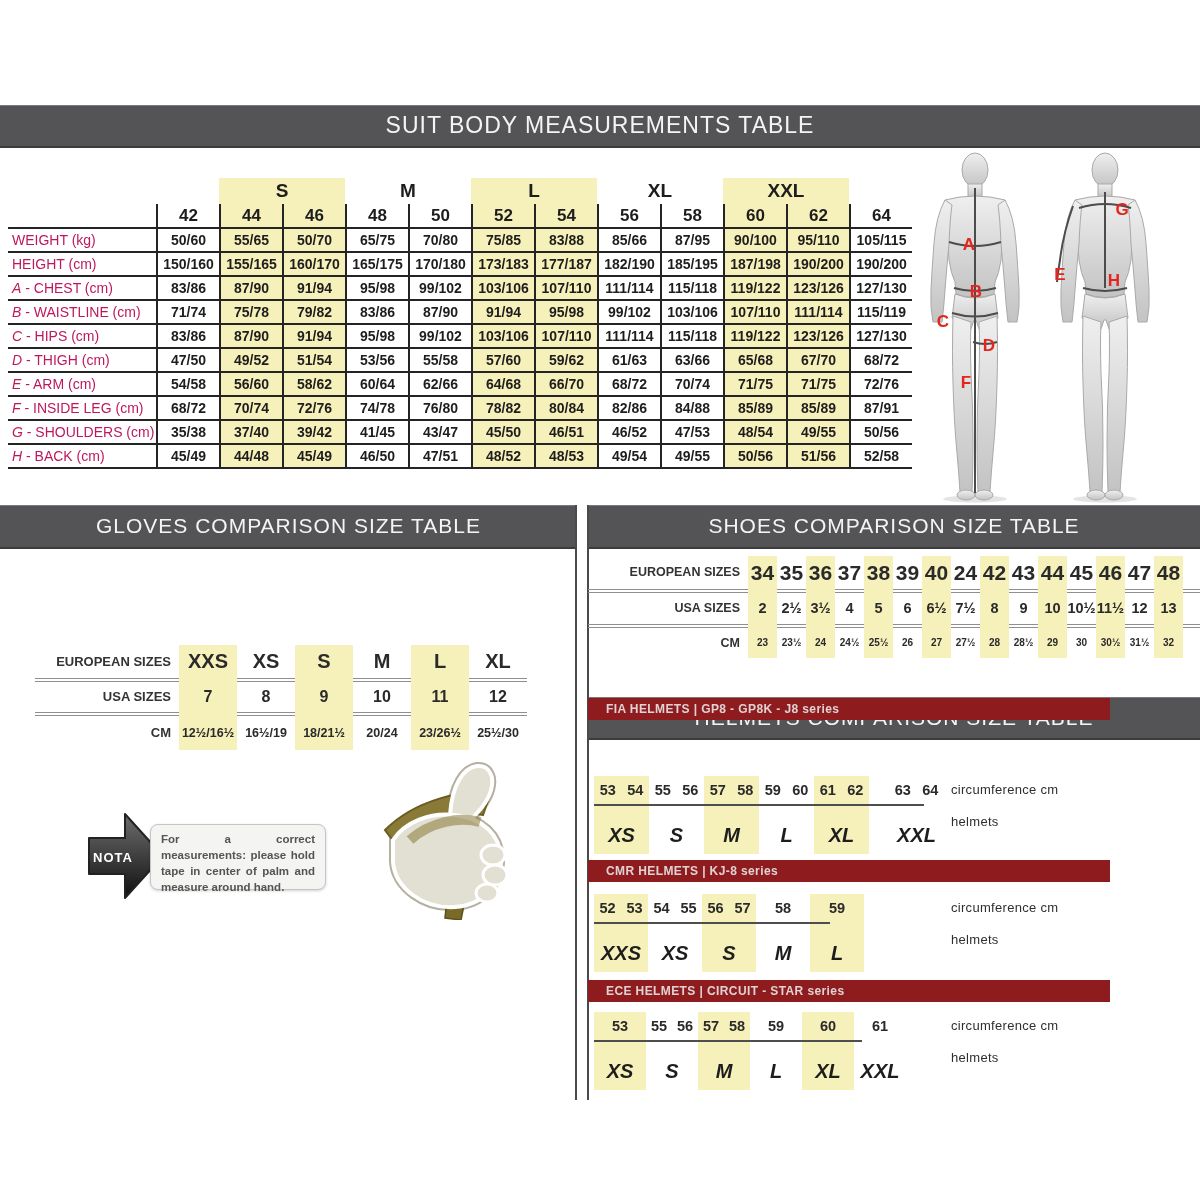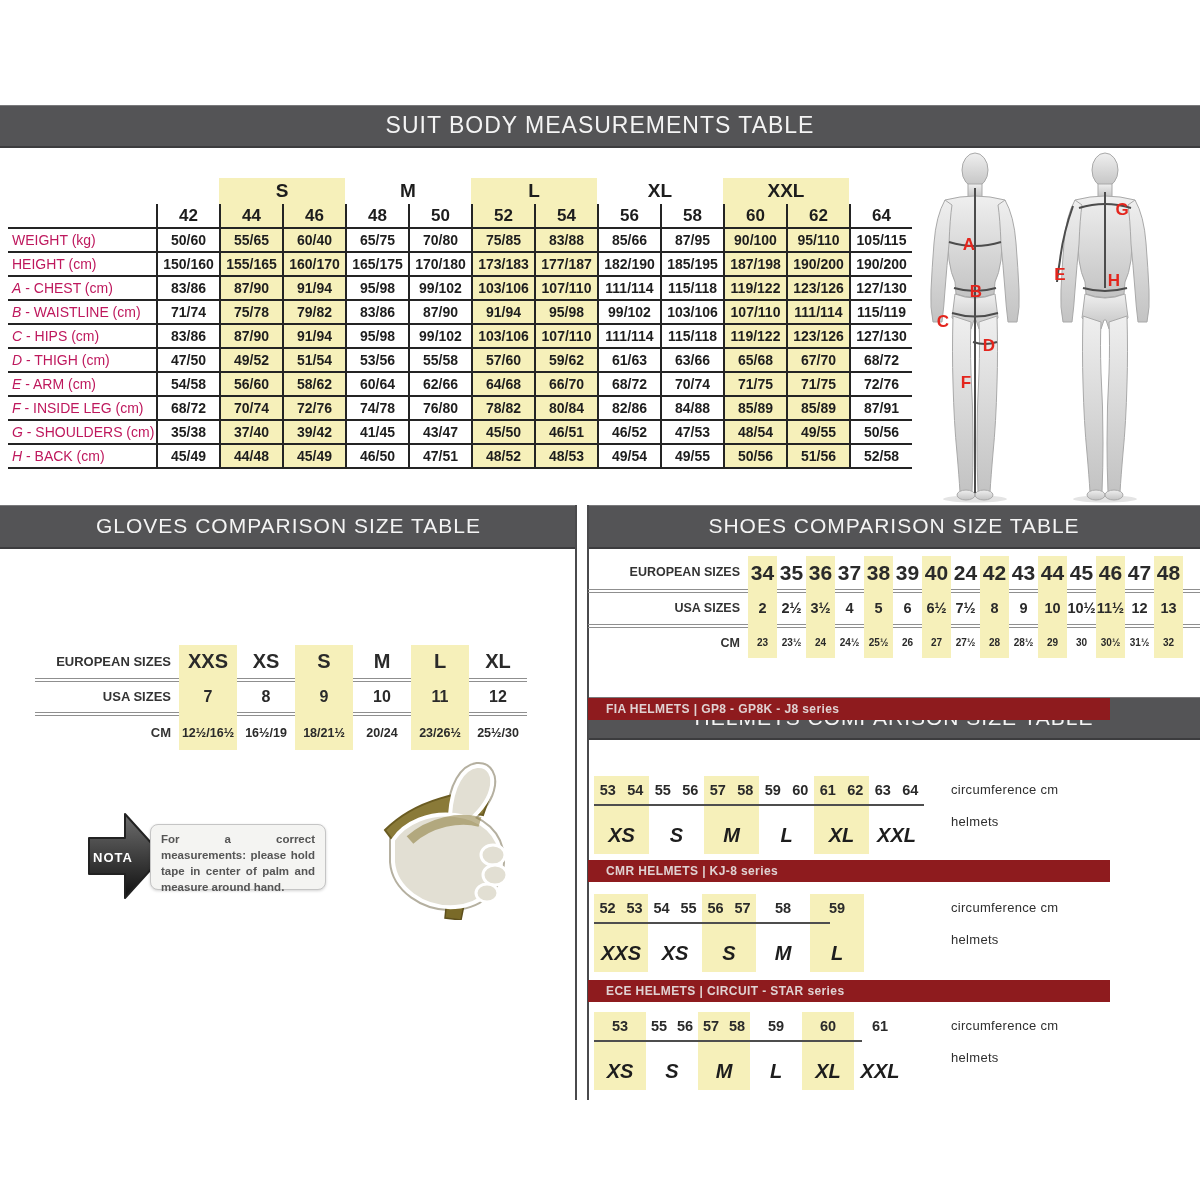--- a/index.html
+++ b/index.html
@@ -103,21 +103,21 @@
       <div class="dcell szc">56</div>
       <div class="dcell szc">58</div>
       <div class="dcell szc hl">60</div>
       <div class="dcell szc hl">62</div>
       <div class="dcell szc">64</div>
     </div>
     <div class="srow drow">
       <div class="lcell rlab">WEIGHT (kg)</div>
       <div class="dcell">50/60</div>
       <div class="dcell hl">55/65</div>
-      <div class="dcell hl">60/40</div>
+      <div class="dcell hl">50/70</div>
       <div class="dcell">65/75</div>
       <div class="dcell">70/80</div>
       <div class="dcell hl">75/85</div>
       <div class="dcell hl">83/88</div>
       <div class="dcell">85/66</div>
       <div class="dcell">87/95</div>
       <div class="dcell hl">90/100</div>
       <div class="dcell hl">95/110</div>
       <div class="dcell">105/115</div>
     </div>
@@ -471,21 +471,21 @@
       </div>
       <div class="hsize">L</div>
     </div>
     <div class="hgroup hl" style="width: 55px;">
       <div class="hnums">
         <div class="hn">61</div>
         <div class="hn">62</div>
       </div>
       <div class="hsize">XL</div>
     </div>
-    <div class="hgroup" style="width: 55px;">
+    <div class="hgroup" style="width: 55px; margin-left: 20px;">
       <div class="hnums">
         <div class="hn">63</div>
         <div class="hn">64</div>
       </div>
       <div class="hsize">XXL</div>
     </div>
     <div class="hline" style="width: 330px;"></div>
   </div>
 <span class="hrlabel" style="top:781px">circumference cm</span>
 <span class="hrlabel" style="top:813px">helmets</span>

